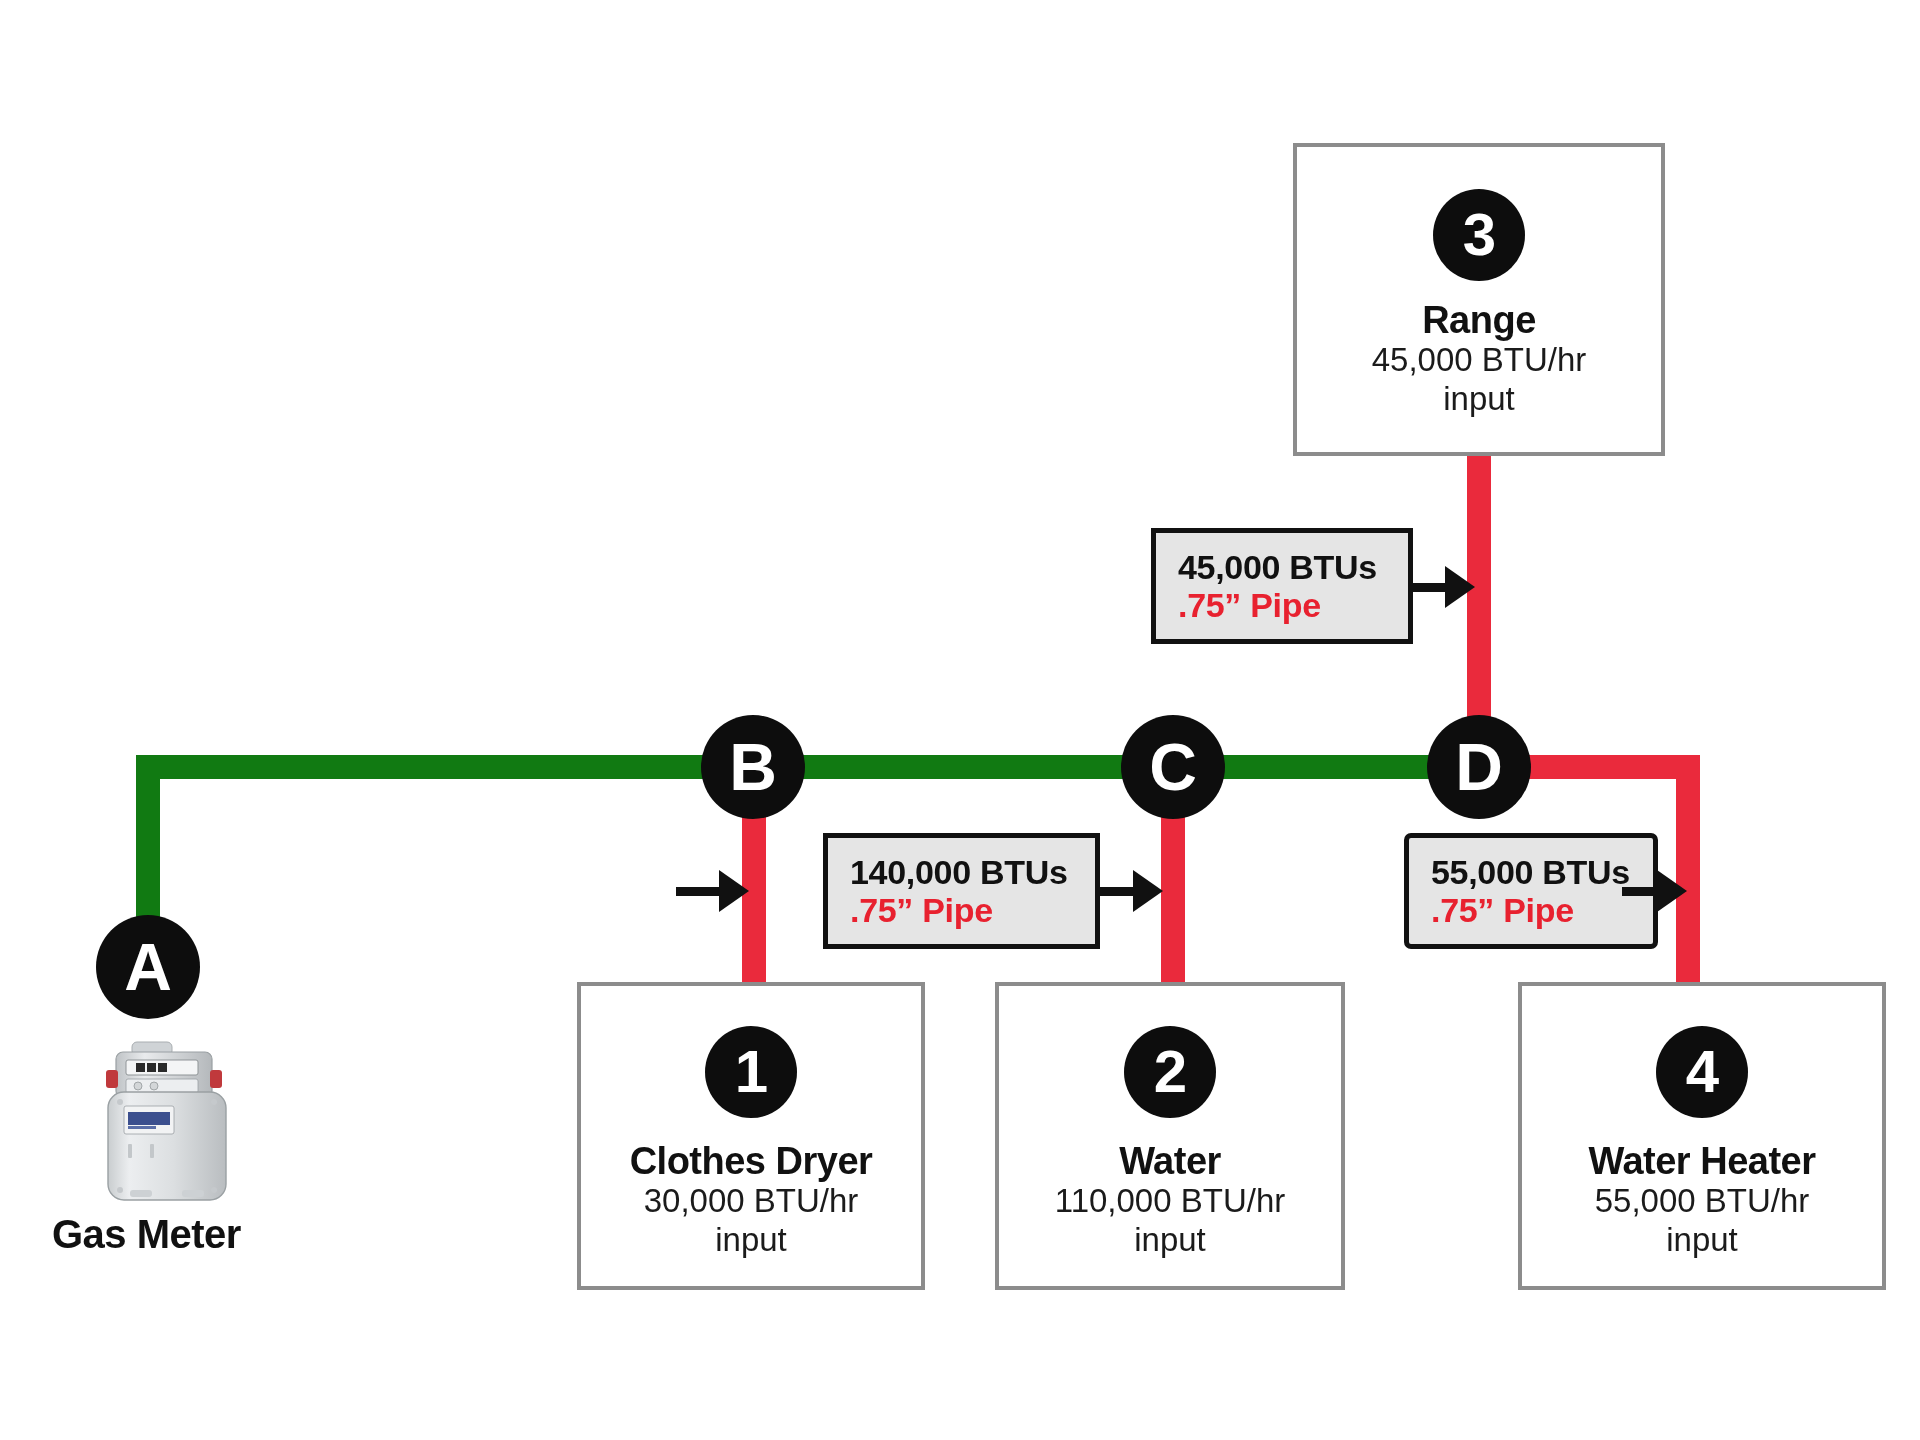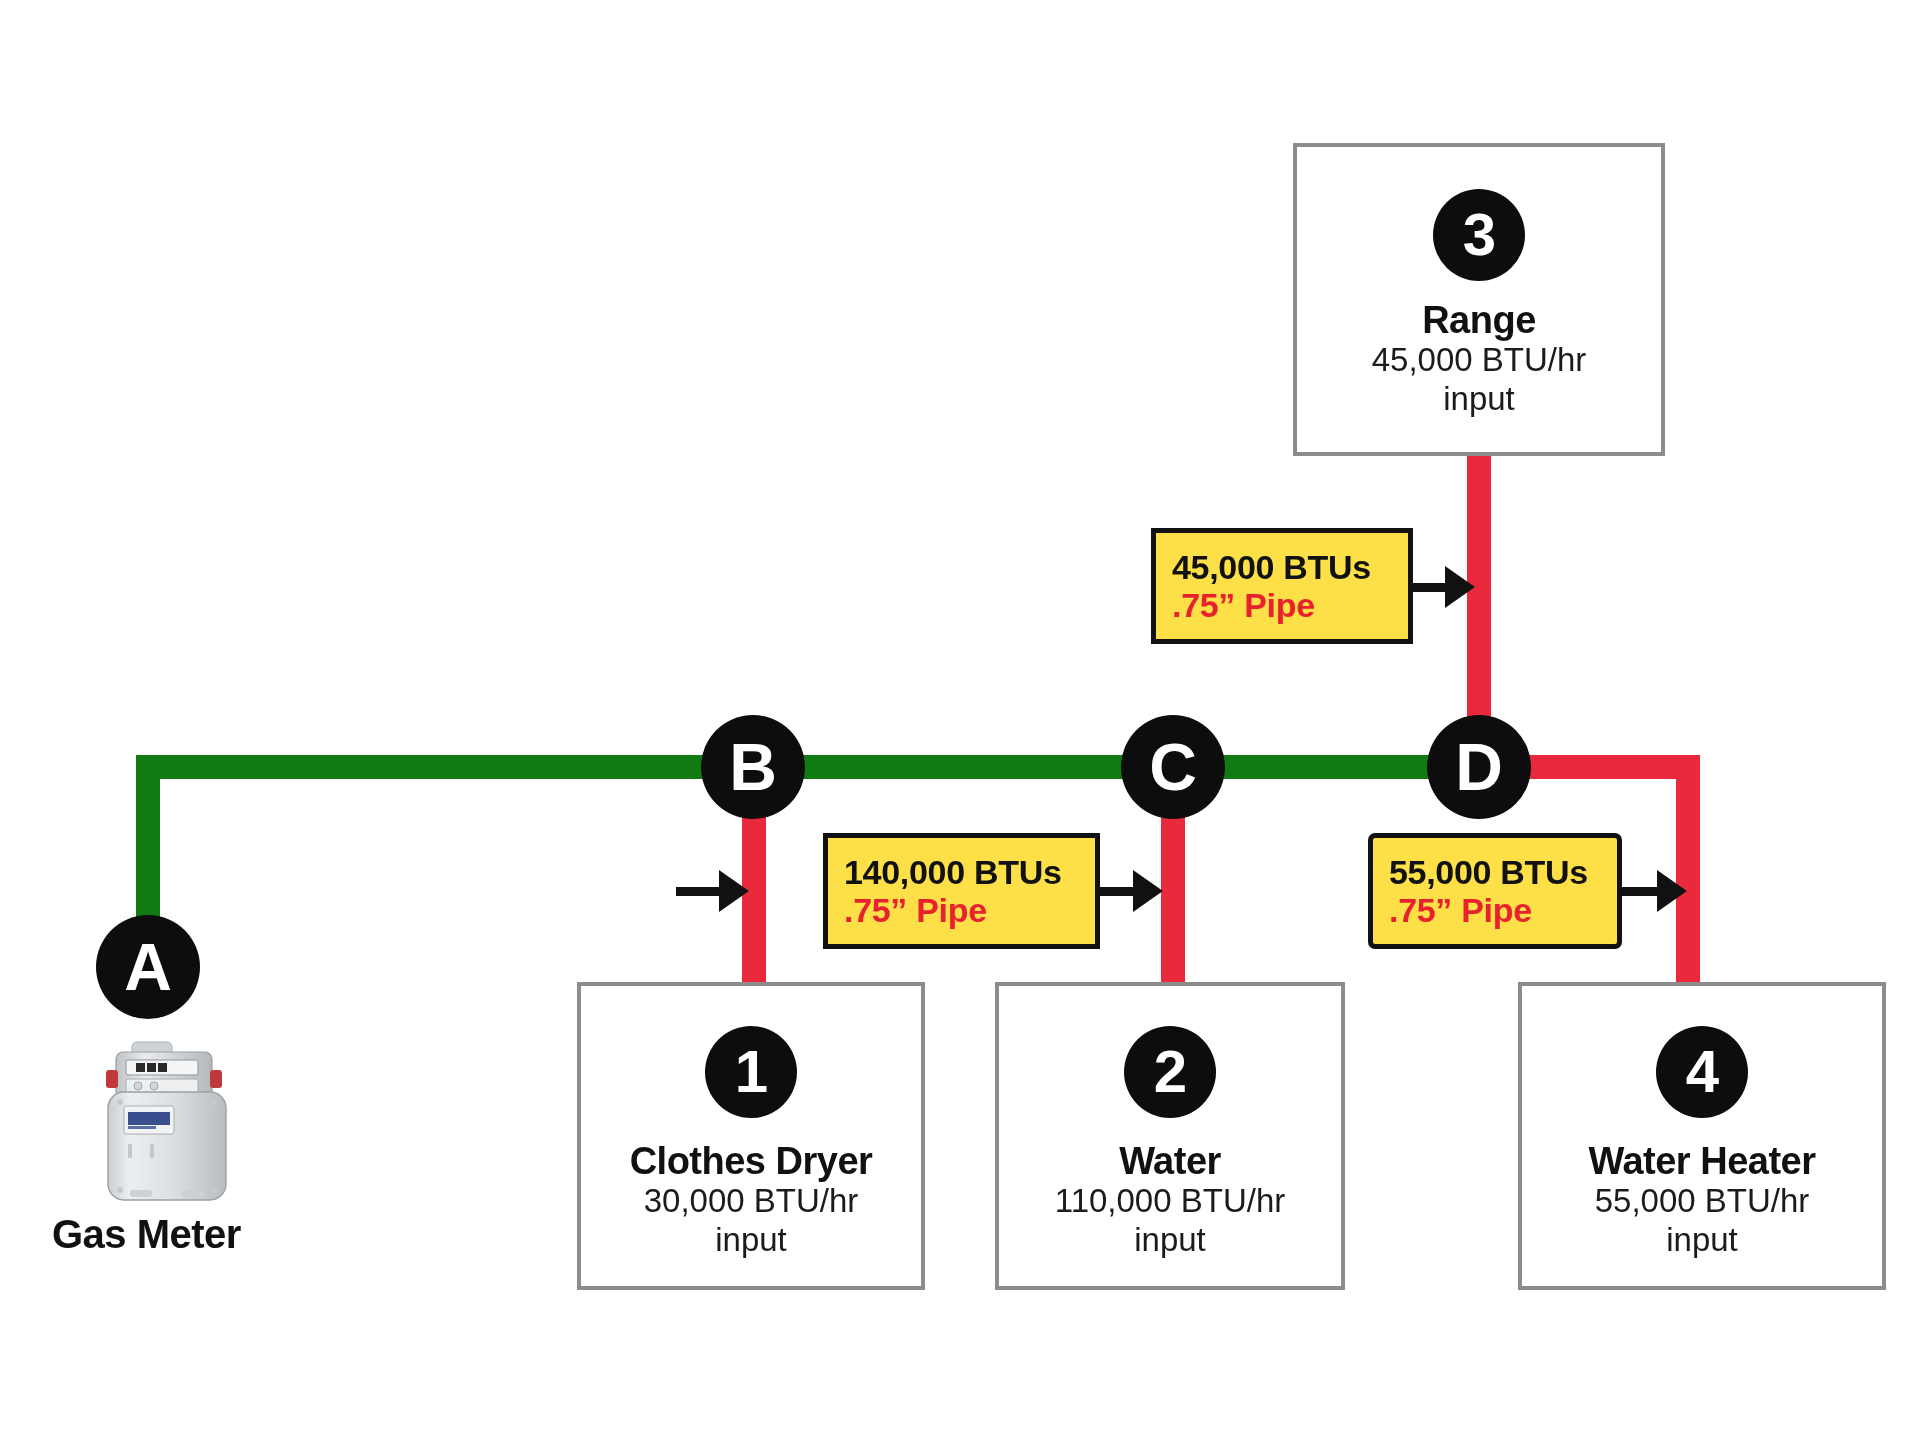--- a/index.html
+++ b/index.html
@@ -53,25 +53,25 @@
     width:104px;height:104px;border-radius:50%;
     background:#0d0d0d;color:#ffffff;
     display:flex;align-items:center;justify-content:center;
     font-size:66px;font-weight:bold;line-height:1;
     z-index:7;
   }
 
   
   .callout{
     position:absolute;
-    background:#fde047;
+    background:#e5e5e5;
     border:5px solid #111111;
     box-sizing:border-box;
     display:flex;flex-direction:column;justify-content:center;
-    padding-left:16px;
+    padding-left:22px;
     z-index:6;
   }
   .callout .c-btu{
     font-size:34px;font-weight:bold;color:#111111;
     letter-spacing:-0.3px;line-height:1.12;white-space:nowrap;
   }
   .callout .c-pipe{
     font-size:34px;font-weight:bold;color:#e8212f;
     letter-spacing:-0.3px;line-height:1.12;white-space:nowrap;
   }
@@ -191,21 +191,21 @@
 
   <div class="callout" style="left:1151px;top:528px;width:262px;height:116px;">
     <div class="c-btu">45,000 BTUs</div>
     <div class="c-pipe">.75” Pipe</div>
   </div>
   <div class="arrow" style="left:1413px;top:566px;">
     <div class="shaft" style="width:33px;"></div>
       <div class="head"></div>
   </div>
 
-  <div class="callout" style="left:1368px;top:833px;width:254px;height:116px;border-radius:7px;">
+  <div class="callout" style="left:1404px;top:833px;width:254px;height:116px;border-radius:7px;">
     <div class="c-btu">55,000 BTUs</div>
     <div class="c-pipe">.75” Pipe</div>
   </div>
   <div class="arrow" style="left:1622px;top:870px;">
     <div class="shaft" style="width:36px;"></div>
       <div class="head"></div>
   </div>
 
   <div class="appliance" style="left:1293px;top:143px;width:372px;height:313px;padding-top:42px;">
     <div class="badge">3</div>

